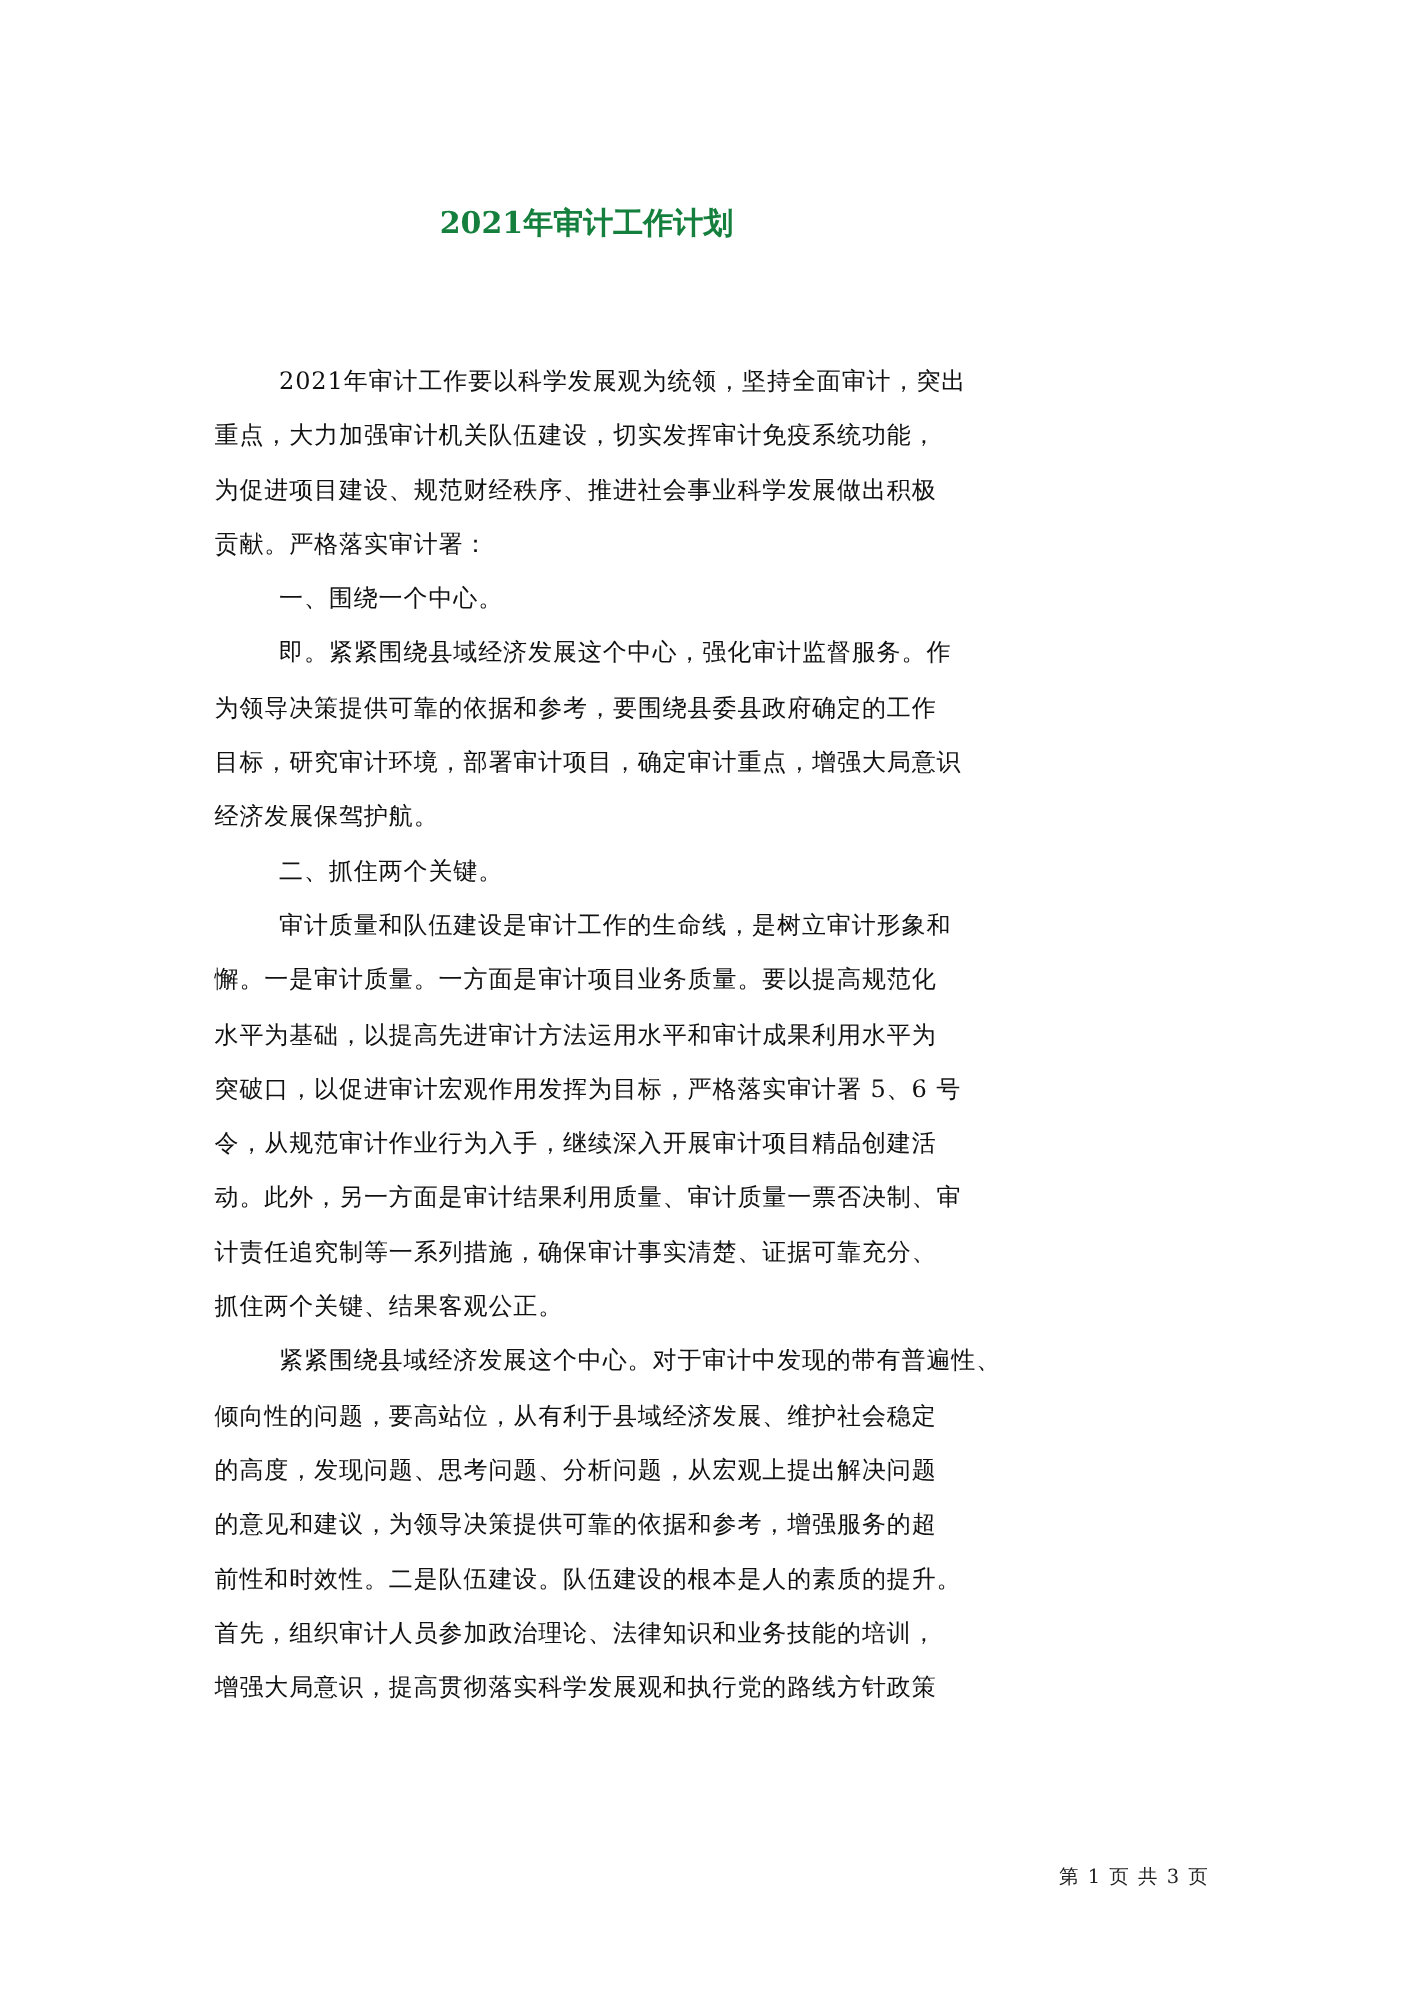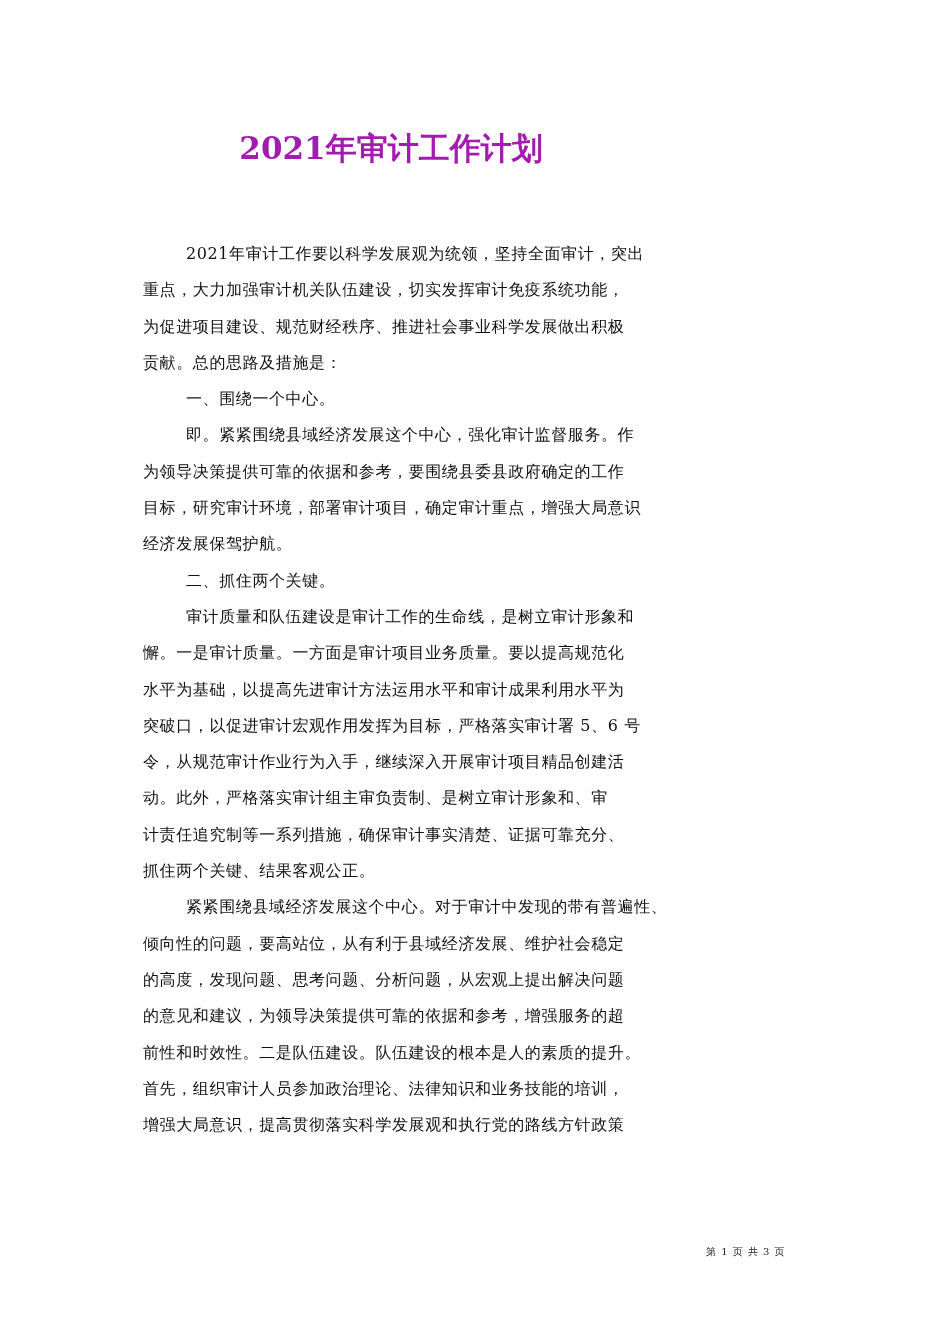--- a/index.html
+++ b/index.html
@@ -21,24 +21,24 @@
       width: 950px;
       height: 1344px;
       background: #ffffff;
     }
     .title {
       position: absolute;
       top: 132px;
       left: 0;
       width: 782px;
       text-align: center;
-      font-size: 31px;
+      font-size: 20px;
       line-height: 32px;
       font-weight: bold;
-      color: #a21caf;
+      color: #15803d;
       letter-spacing: 0px;
     }
     .body-text {
       position: absolute;
       left: 143px;
       top: 236px;
       width: 680px;
     }
     .line {
       height: 36.3px;
@@ -51,50 +51,50 @@
     .line.indent {
       padding-left: 43px;
     }
     .line.indent-heading {
       padding-left: 43px;
     }
     .footer {
       position: absolute;
       top: 1243px;
       left: 706px;
-      font-size: 10px;
+      font-size: 13px;
       line-height: 18px;
       color: #222222;
       white-space: nowrap;
       letter-spacing: 1px;
     }
   </style>
 </head>
 <body>
 
 <div class="page">
   <div class="title">2021年审计工作计划</div>
 
   <div class="body-text">
     <div class="line indent">2021年审计工作要以科学发展观为统领，坚持全面审计，突出</div>
     <div class="line">重点，大力加强审计机关队伍建设，切实发挥审计免疫系统功能，</div>
     <div class="line">为促进项目建设、规范财经秩序、推进社会事业科学发展做出积极</div>
-    <div class="line">贡献。总的思路及措施是：</div>
+    <div class="line">贡献。严格落实审计署：</div>
     <div class="line indent-heading">一、围绕一个中心。</div>
     <div class="line indent">即。紧紧围绕县域经济发展这个中心，强化审计监督服务。作</div>
     <div class="line">为领导决策提供可靠的依据和参考，要围绕县委县政府确定的工作</div>
     <div class="line">目标，研究审计环境，部署审计项目，确定审计重点，增强大局意识</div>
     <div class="line">经济发展保驾护航。</div>
     <div class="line indent-heading">二、抓住两个关键。</div>
     <div class="line indent">审计质量和队伍建设是审计工作的生命线，是树立审计形象和</div>
     <div class="line">懈。一是审计质量。一方面是审计项目业务质量。要以提高规范化</div>
     <div class="line">水平为基础，以提高先进审计方法运用水平和审计成果利用水平为</div>
     <div class="line">突破口，以促进审计宏观作用发挥为目标，严格落实审计署 5、6 号</div>
     <div class="line">令，从规范审计作业行为入手，继续深入开展审计项目精品创建活</div>
-    <div class="line">动。此外，严格落实审计组主审负责制、是树立审计形象和、审</div>
+    <div class="line">动。此外，另一方面是审计结果利用质量、审计质量一票否决制、审</div>
     <div class="line">计责任追究制等一系列措施，确保审计事实清楚、证据可靠充分、</div>
     <div class="line">抓住两个关键、结果客观公正。</div>
     <div class="line indent">紧紧围绕县域经济发展这个中心。对于审计中发现的带有普遍性、</div>
     <div class="line">倾向性的问题，要高站位，从有利于县域经济发展、维护社会稳定</div>
     <div class="line">的高度，发现问题、思考问题、分析问题，从宏观上提出解决问题</div>
     <div class="line">的意见和建议，为领导决策提供可靠的依据和参考，增强服务的超</div>
     <div class="line">前性和时效性。二是队伍建设。队伍建设的根本是人的素质的提升。</div>
     <div class="line">首先，组织审计人员参加政治理论、法律知识和业务技能的培训，</div>
     <div class="line">增强大局意识，提高贯彻落实科学发展观和执行党的路线方针政策</div>
   </div>

